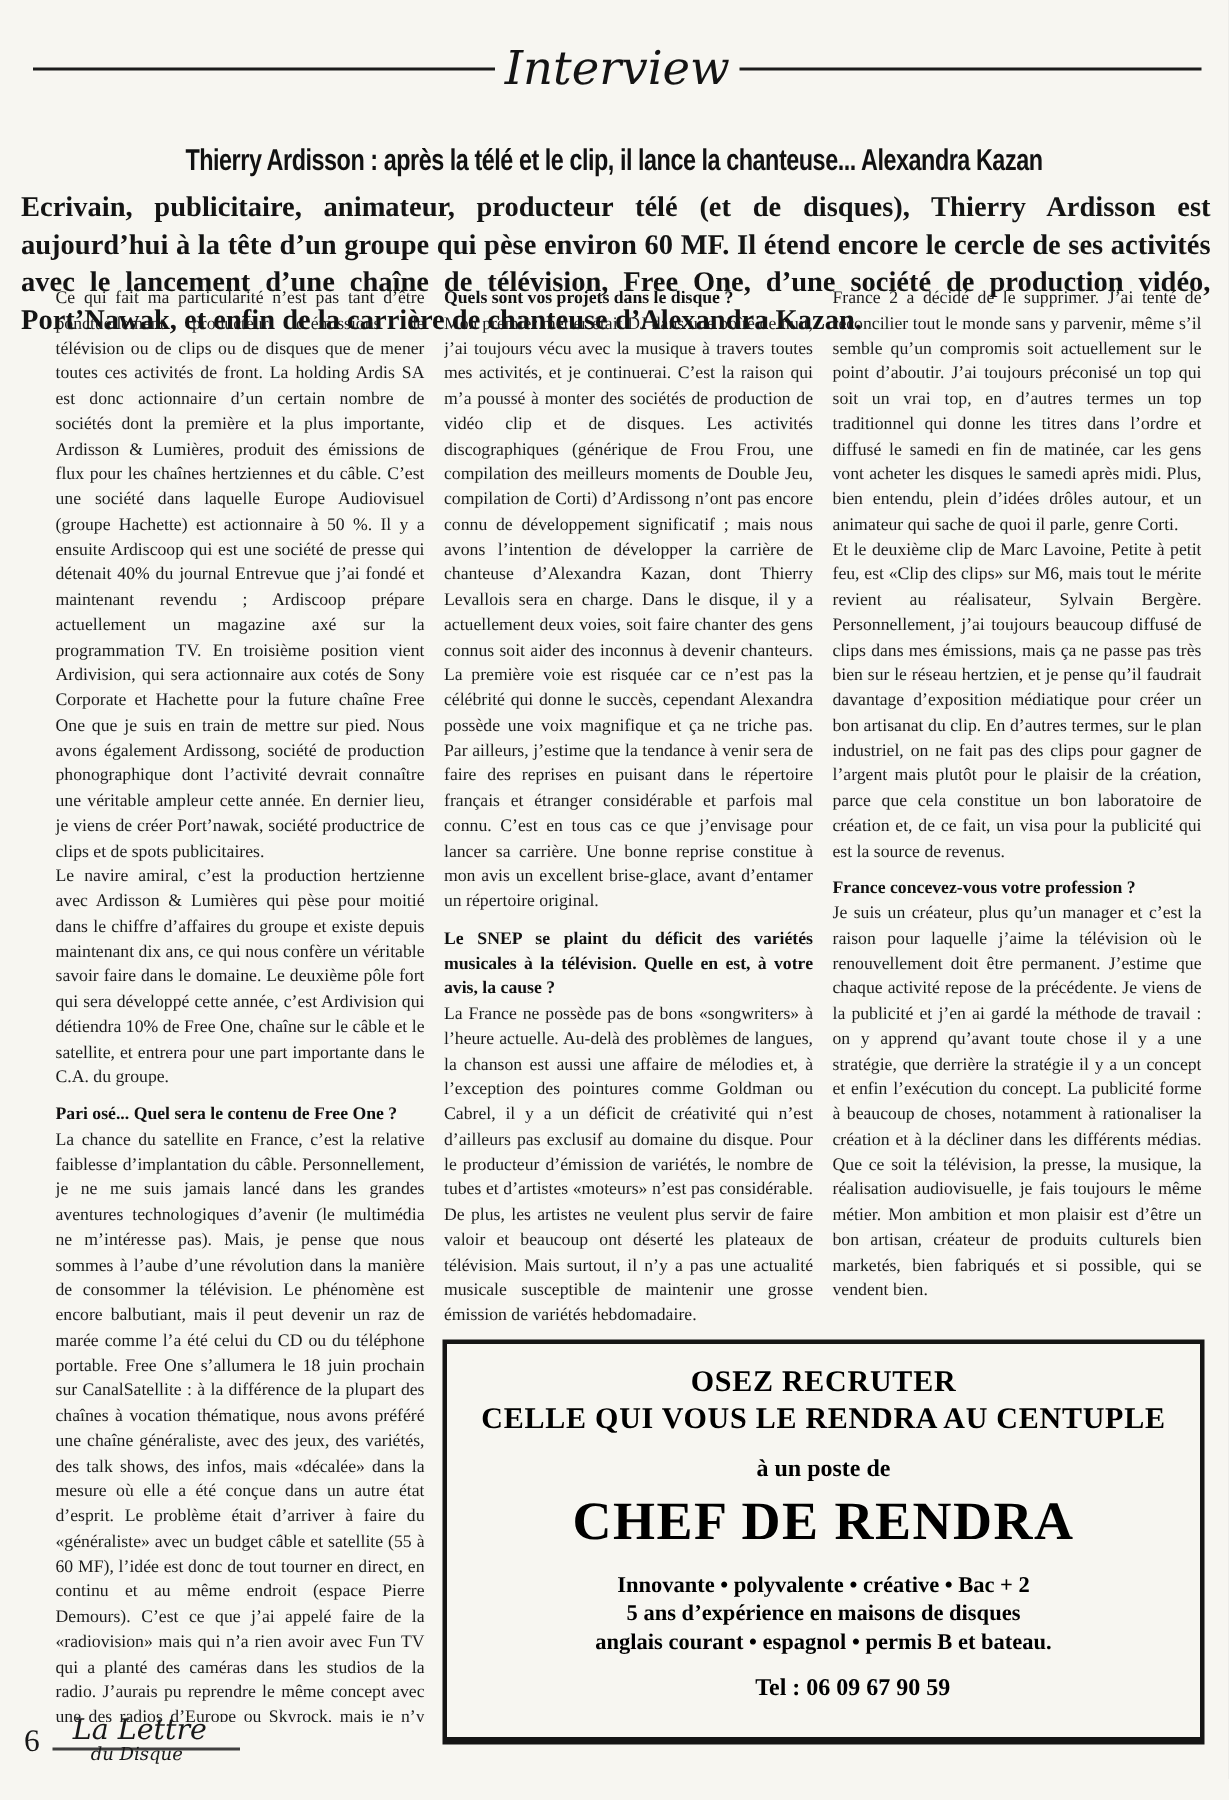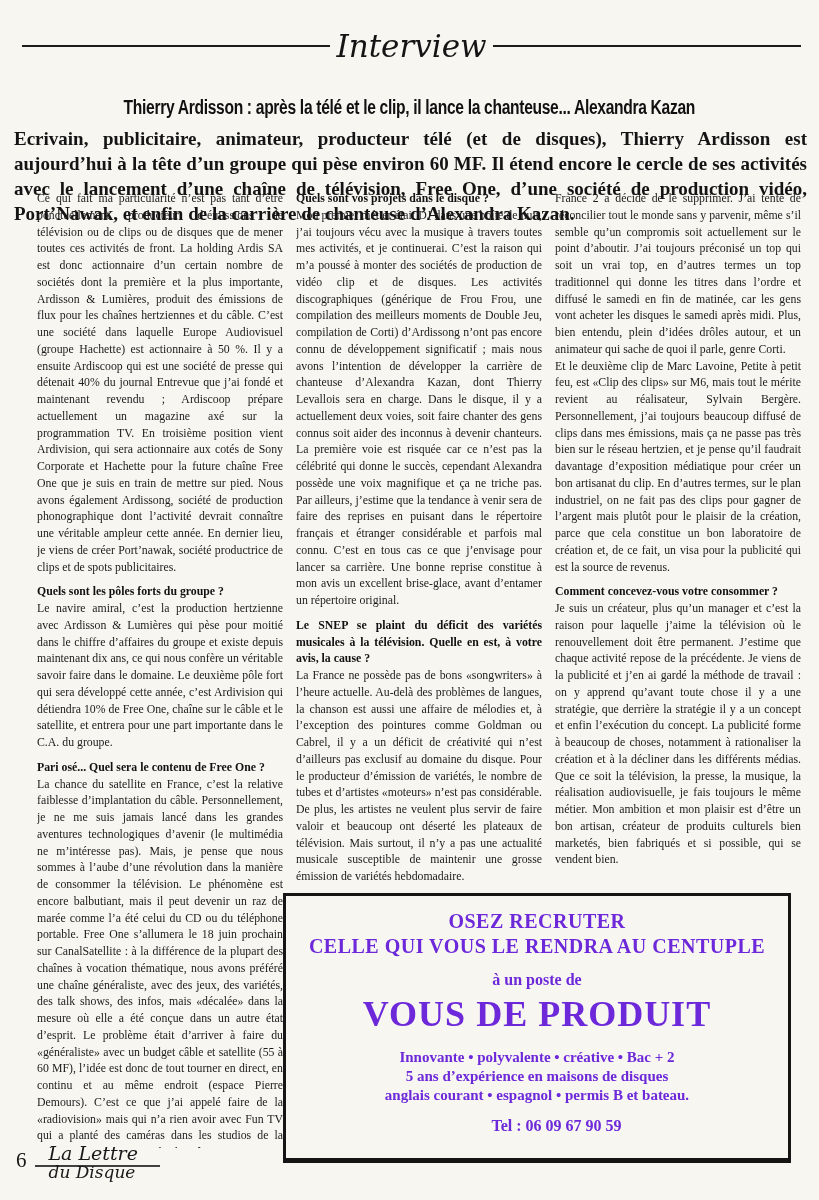--- a/index.html
+++ b/index.html
@@ -40,40 +40,40 @@
   .col-1 { height:958px; }
   .col-2, .col-3 { height:694px; }
   .col p {
     font-size:11.8px; line-height:16.75px; text-align:justify;
     hyphens:auto; -webkit-hyphens:auto; color:#1b1b1b;
   }
   .col p.q { font-weight:bold; margin-top:8px; color:#111; }
   .col p:first-child { margin-top:0; }
   
   .ad-box {
-    position:absolute; left:283px; top:893px; width:508px; height:270px;
+    position:absolute; left:295px; top:893px; width:508px; height:270px;
     background:#f7f6f1; border:3px solid #151515; border-bottom-width:5px;
-    z-index:3; text-align:center; padding-top:14px; font-weight:bold; color:#6d28d9;
+    z-index:3; text-align:center; padding-top:14px; font-weight:bold; color:#000000;
   }
   .ad-l1 { font-size:20px; letter-spacing:0.5px; }
   .ad-l2 { font-size:20px; letter-spacing:0.5px; margin-top:2px; }
   .ad-l3 { font-size:16px; margin-top:13px; }
   .ad-title { font-size:36px; letter-spacing:1px; margin-top:4px; }
   .ad-b1 { font-size:15px; margin-top:14px; }
   .ad-b2, .ad-b3 { font-size:15px; margin-top:2px; }
   .ad-phone { font-size:16px; margin-top:13px;padding-left:39px; }
   
   .footer { position:absolute; left:16px; top:1142px; display:flex; align-items:flex-start; z-index:2; }
   .page-number { font-size:21px; margin-top:6px; }
   .logo { margin-left:8px; font-family:"DejaVu Serif", serif; font-style:italic; }
   .logo-line1 {
     display:inline-block; font-size:19px; padding:0 22px 1px 14px;
     border-bottom:2px solid #404040;
   }
-  .logo-line2 { font-size:17px; margin-left:14px; margin-top:-5px; }
+  .logo-line2 { font-size:12px; margin-left:26px; margin-top:-5px; }
 </style>
 </head>
 <body>
 
 <div class="page">
 
   <div class="section-rule-row">
     <div class="rule"></div>
     <div class="section-title">Interview</div>
     <div class="rule"></div>
@@ -81,44 +81,43 @@
 
   <div class="headline-row">
     <span class="headline">Thierry Ardisson : après la télé et le clip, il lance la chanteuse... Alexandra Kazan</span>
   </div>
 
   <div class="lead">Ecrivain, publicitaire, animateur, producteur télé (et de disques), Thierry Ardisson est aujourd’hui  à la tête d’un groupe qui pèse environ 60 MF. Il étend encore le cercle de ses activités avec le lancement d’une chaîne de télévision, Free One, d’une société de production vidéo, Port’Nawak, et enfin de la carrière de chanteuse d’Alexandra Kazan.</div>
 
   <div class="columns">
     <div class="col col-1">
         <p class="a">Ce qui fait ma particularité n’est pas tant d’être ponctuellement producteur d’émissions de télévision ou de clips ou de disques que de mener toutes ces activités de front. La holding Ardis SA est donc actionnaire d’un certain nombre de sociétés dont la première et la plus importante, Ardisson &amp; Lumières, produit des émissions de flux pour les chaînes hertziennes et du câble. C’est une société dans laquelle Europe Audiovisuel (groupe Hachette) est actionnaire à 50 %. Il y a ensuite Ardiscoop qui est une société de presse qui détenait 40% du journal Entrevue que j’ai fondé et maintenant revendu ; Ardiscoop prépare actuellement un magazine axé sur la programmation TV. En troisième position vient Ardivision, qui sera actionnaire aux cotés de Sony Corporate et Hachette pour la future chaîne Free One que je suis en train de mettre sur pied. Nous avons également Ardissong, société de production phonographique dont l’activité devrait connaître une véritable ampleur cette année. En dernier lieu, je viens de créer Port’nawak, société productrice de clips et de spots publicitaires.</p>
-        <p class="q">Quels sont les pôles forts du groupe ?</p>
         <p class="a">Le navire amiral, c’est la production hertzienne avec Ardisson &amp; Lumières qui pèse pour moitié dans le chiffre d’affaires du groupe et existe depuis maintenant dix ans, ce qui nous confère un véritable savoir faire dans le domaine. Le deuxième pôle fort qui sera développé cette année, c’est Ardivision qui détiendra 10% de Free One, chaîne sur le câble et le satellite, et entrera pour une part importante dans le C.A. du groupe.</p>
         <p class="q">Pari osé... Quel sera le contenu de Free One ?</p>
         <p class="a">La chance du satellite en France, c’est la relative faiblesse d’implantation du câble. Personnellement, je ne me suis jamais lancé dans les grandes aventures technologiques d’avenir (le multimédia ne m’intéresse pas). Mais, je pense que nous sommes à l’aube d’une révolution dans la manière de consommer la télévision. Le phénomène est encore balbutiant, mais il peut devenir un raz de marée comme l’a été celui du CD ou du téléphone portable. Free One s’allumera le 18 juin prochain sur CanalSatellite : à la différence de la plupart des chaînes à vocation thématique, nous avons préféré une chaîne généraliste, avec des jeux, des variétés, des talk shows, des infos, mais «décalée» dans la mesure où elle a été conçue dans un autre état d’esprit. Le problème était d’arriver à faire du «généraliste» avec un budget câble et satellite (55 à 60 MF), l’idée est donc de tout tourner en direct, en continu et au même endroit (espace Pierre Demours). C’est ce que j’ai appelé faire de la «radiovision» mais qui n’a rien avoir avec Fun TV qui a planté des caméras dans les studios de la radio. J’aurais pu reprendre le même concept avec une des radios d’Europe ou Skyrock, mais je n’y crois pas et nous ne ferons pas la même chose.</p>
       </div>
     <div class="col col-2">
         <p class="q">Quels sont vos projets dans le disque ?</p>
         <p class="a">Mon premier métier était DJ dans une boîte de nuit, j’ai toujours vécu avec la musique à travers toutes mes activités, et je continuerai. C’est la raison qui m’a poussé à monter des sociétés de production de vidéo clip et de disques. Les activités discographiques (générique de Frou Frou, une compilation des meilleurs moments de Double Jeu, compilation de Corti) d’Ardissong n’ont pas encore connu de développement significatif ; mais nous avons l’intention de développer la carrière de chanteuse d’Alexandra Kazan, dont Thierry Levallois sera en charge. Dans le disque, il y a actuellement deux voies, soit faire chanter des gens connus soit aider des inconnus à devenir chanteurs. La première voie est risquée car ce n’est pas la célébrité qui donne le succès, cependant Alexandra possède une voix magnifique et ça ne triche pas. Par ailleurs, j’estime que la tendance à venir sera de faire des reprises en puisant dans le répertoire français et étranger considérable et parfois mal connu. C’est en tous cas ce que j’envisage pour lancer sa carrière. Une bonne reprise constitue à mon avis un excellent brise-glace, avant d’entamer un répertoire original.</p>
         <p class="q">Le SNEP se plaint du déficit des variétés musicales à la télévision. Quelle en est, à votre avis, la cause ?</p>
         <p class="a">La France ne possède pas de bons «songwriters» à l’heure actuelle. Au-delà des problèmes de langues, la chanson est aussi une affaire de mélodies et, à l’exception des pointures comme Goldman ou Cabrel, il y a un déficit de créativité qui n’est d’ailleurs pas exclusif au domaine du disque. Pour le producteur d’émission de variétés, le nombre de tubes et d’artistes «moteurs» n’est pas considérable. De plus, les artistes ne veulent plus servir de faire valoir et beaucoup ont déserté les plateaux de télévision. Mais surtout, il n’y a pas une actualité musicale susceptible de maintenir une grosse émission de variétés hebdomadaire.</p>
       </div>
     <div class="col col-3">
         <p class="a">France 2 a décidé de le supprimer. J’ai tenté de réconcilier tout le monde sans y parvenir, même s’il semble qu’un compromis soit actuellement sur le point d’aboutir. J’ai toujours préconisé un top qui soit un vrai top, en d’autres termes un top traditionnel qui donne les titres dans l’ordre et diffusé le samedi en fin de matinée, car les gens vont acheter les disques le samedi après midi. Plus, bien entendu, plein d’idées drôles autour, et un animateur qui sache de quoi il parle, genre Corti.</p>
         <p class="a">Et le deuxième clip de Marc Lavoine, Petite à petit feu, est «Clip des clips» sur M6, mais tout le mérite revient au réalisateur, Sylvain Bergère. Personnellement, j’ai toujours beaucoup diffusé de clips dans mes émissions, mais ça ne passe pas très bien sur le réseau hertzien, et je pense qu’il faudrait davantage d’exposition médiatique pour créer un bon artisanat du clip. En d’autres termes, sur le plan industriel, on ne fait pas des clips pour gagner de l’argent mais plutôt pour le plaisir de la création, parce que cela constitue un bon laboratoire de création et, de ce fait, un visa pour la publicité qui est la source de revenus.</p>
-        <p class="q">Comment concevez-vous votre consommer ?</p>
+        <p class="q">France concevez-vous votre profession ?</p>
         <p class="a">Je suis un créateur, plus qu’un manager et c’est la raison pour laquelle j’aime la télévision où le renouvellement doit être permanent. J’estime que chaque activité repose de la précédente. Je viens de la publicité et j’en ai gardé la méthode de travail : on y apprend qu’avant toute chose il y a une stratégie, que derrière la stratégie il y a un concept et enfin l’exécution du concept. La publicité forme à beaucoup de choses, notamment à rationaliser la création et à la décliner dans les différents médias. Que ce soit la télévision, la presse, la musique, la réalisation audiovisuelle, je fais toujours le même métier. Mon ambition et mon plaisir est d’être un bon artisan, créateur de produits culturels bien marketés, bien fabriqués et si possible, qui se vendent bien.</p>
       </div>
   </div>
 
   <div class="ad-box">
     <div class="ad-l1">OSEZ RECRUTER</div>
     <div class="ad-l2">CELLE QUI VOUS LE RENDRA AU CENTUPLE</div>
     <div class="ad-l3">à un poste de</div>
-    <div class="ad-title">VOUS DE PRODUIT</div>
+    <div class="ad-title">CHEF DE RENDRA</div>
     <div class="ad-b1">Innovante • polyvalente • créative •  Bac + 2</div>
     <div class="ad-b2">5 ans d’expérience en maisons de disques</div>
     <div class="ad-b3">anglais courant • espagnol • permis B et bateau.</div>
     <div class="ad-phone">Tel : 06 09 67 90 59</div>
   </div>
 
   <div class="footer">
     <div class="page-number">6</div>
     <div class="logo">
       <div class="logo-line1">La Lettre</div>

